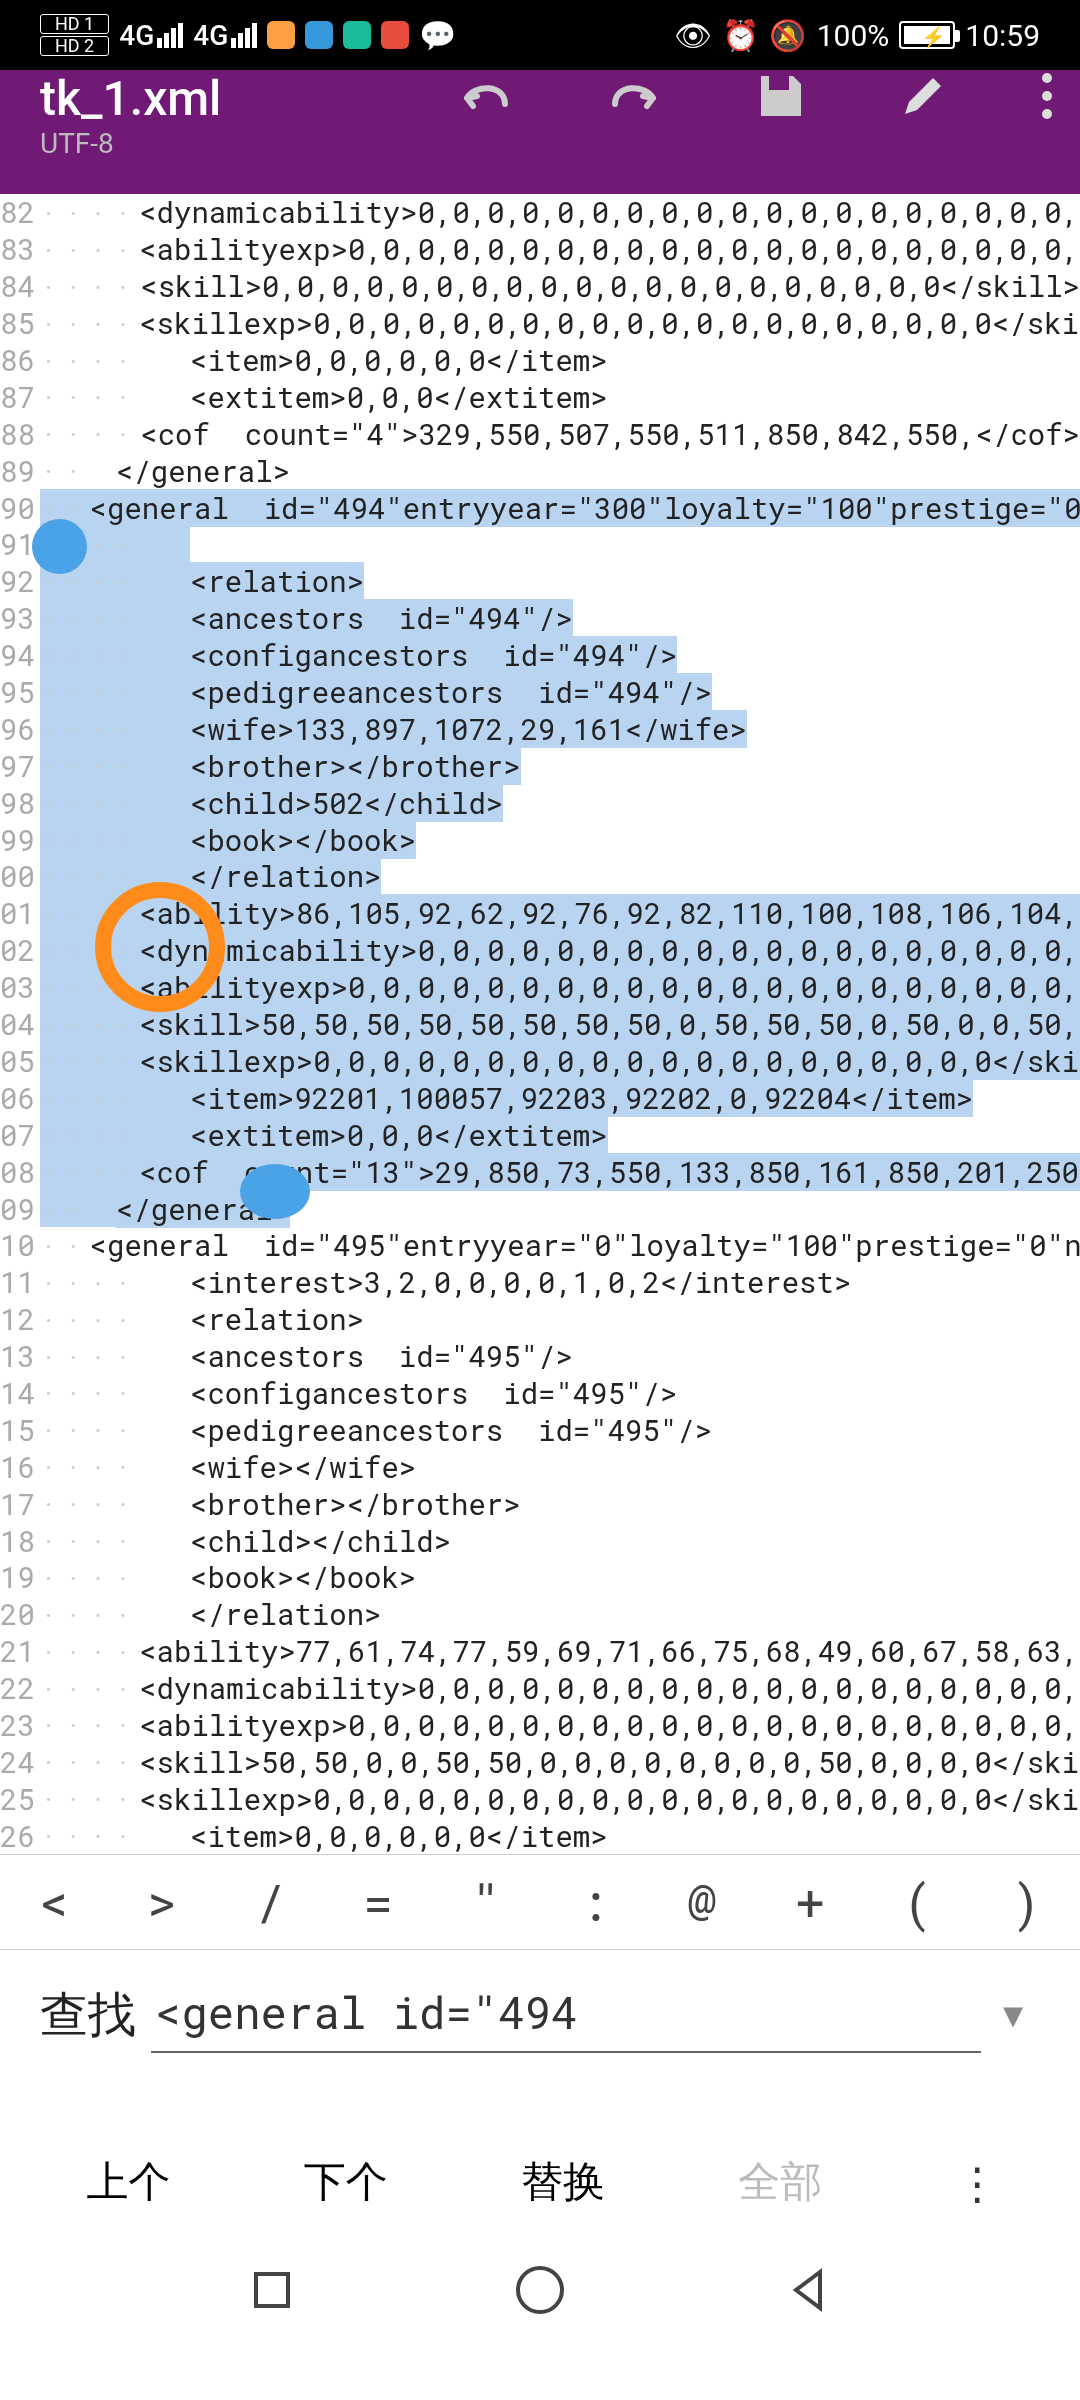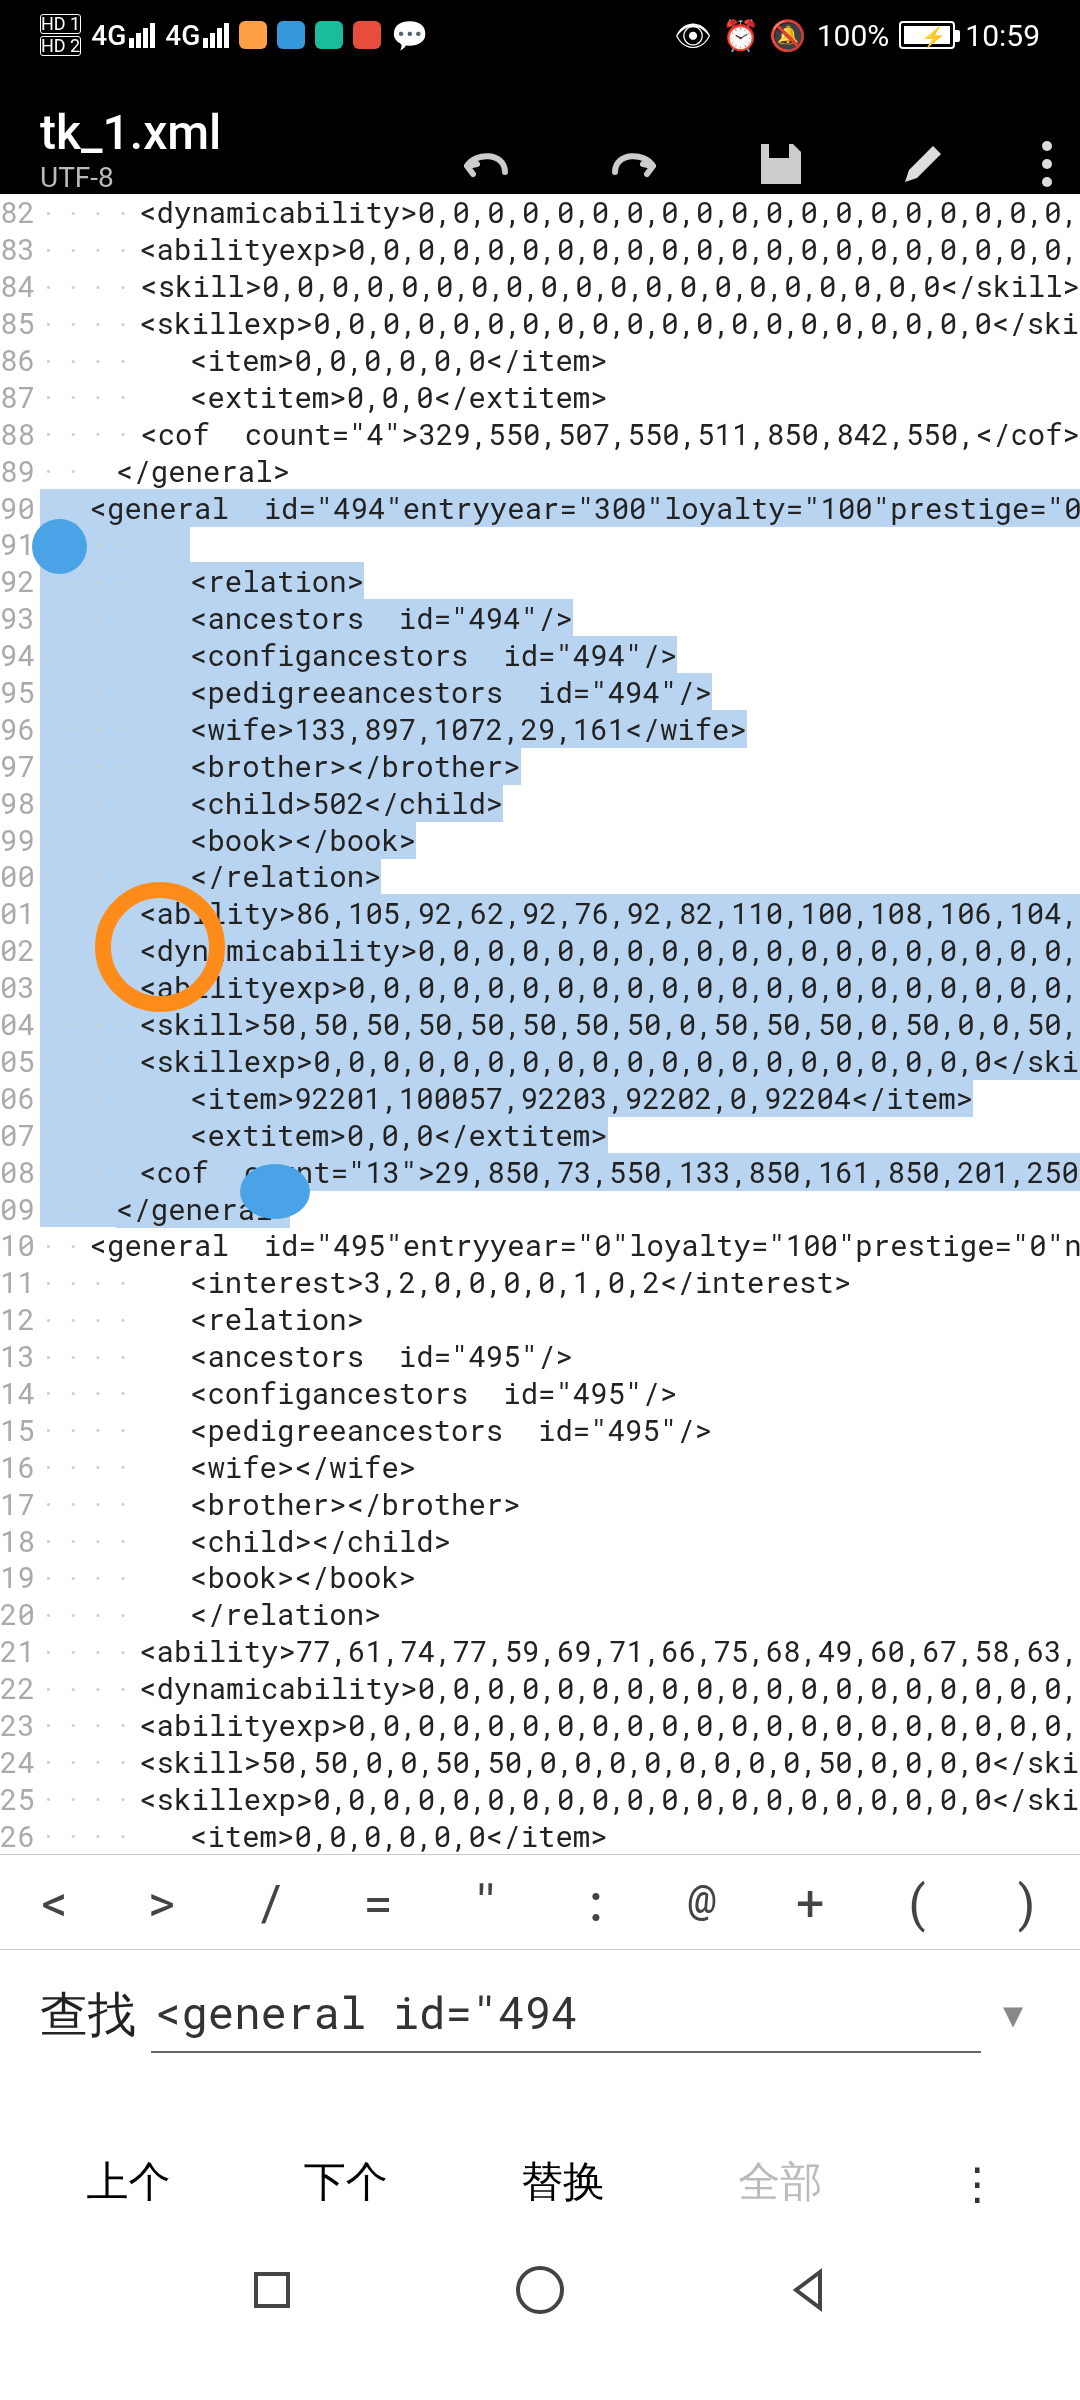--- a/index.html
+++ b/index.html
@@ -1,34 +1,34 @@
 <!DOCTYPE html>
 <html><head>
 <meta charset="utf-8">
 <style>
   * { margin:0; padding:0; box-sizing:border-box; }
   html,body { width:1080px; height:2400px; font-family:Roboto, "Noto Sans", sans-serif; background:#fff; overflow:hidden; }
   
   .status-bar { height:70px; background:#000; color:#fff; display:flex; align-items:center; justify-content:space-between; padding:0 40px; font-size:30px; }
   .status-left,.status-right { display:flex; align-items:center; gap:10px; }
   .hd-col { display:flex; flex-direction:column; gap:2px; }
-  .hd-badge { font-size:18px; border:1.5px solid #fff; border-radius:3px; padding:0 0; line-height:18px; }
+  .hd-badge { font-size:18px; border:1.5px solid #fff; border-radius:3px; padding:0 14px; line-height:18px; }
   .sig { display:inline-flex; align-items:center; gap:3px; }
   .sig-label { font-size:28px; font-weight:500; }
   .bars { display:flex; align-items:flex-end; gap:2px; }
   .bars span { width:5px; background:#fff; }
   .bars span:nth-child(1){height:10px}.bars span:nth-child(2){height:15px}.bars span:nth-child(3){height:20px}.bars span:nth-child(4){height:25px}
   .ic { width:28px; height:28px; border-radius:6px; }
   .ic1{background:#ff9f43}.ic2{background:#3498db}.ic3{background:#1abc9c}.ic4{background:#e74c3c}
   .battery { display:inline-block; width:56px; height:28px; border:2.5px solid #fff; border-radius:4px; position:relative; }
   .battery:after { content:""; position:absolute; right:-7px; top:7px; width:5px; height:12px; background:#fff; border-radius:0 2px 2px 0;}
   .battery .fill { position:absolute; inset:3px; background:#fff; }
   .lightning { position:absolute; left:20px; top:2px; font-size:20px; color:#000; }
   
-  .toolbar { height:124px; background:#000000; color:#fff; display:flex; align-items:flex-end; padding:0 25px 0 40px; }
+  .toolbar { height:124px; background:#701a75; color:#fff; display:flex; align-items:flex-start; padding:0 25px 0 40px; }
   .title-block { flex:0 0 auto; padding-right:40px; }
   .title-block .fname { font-size:48px; font-weight:500; }
   .title-block .enc { font-size:28px; color:#bbb; }
   .tool-actions { flex:1; display:flex; justify-content:flex-end; align-items:center; gap:90px; }
   .tool-actions svg { fill:#ddd; }
   
   .editor { position:relative; height:1660px; overflow:hidden; }
   .code-rows { display:flex; flex-direction:column; }
   .row { display:flex; height:36.9px; align-items:center; font-family:"Roboto Mono","Noto Sans Mono",monospace; }
   .gutter { width:40px; text-align:right; color:#aaa; font-size:29px; padding-right:6px; }

